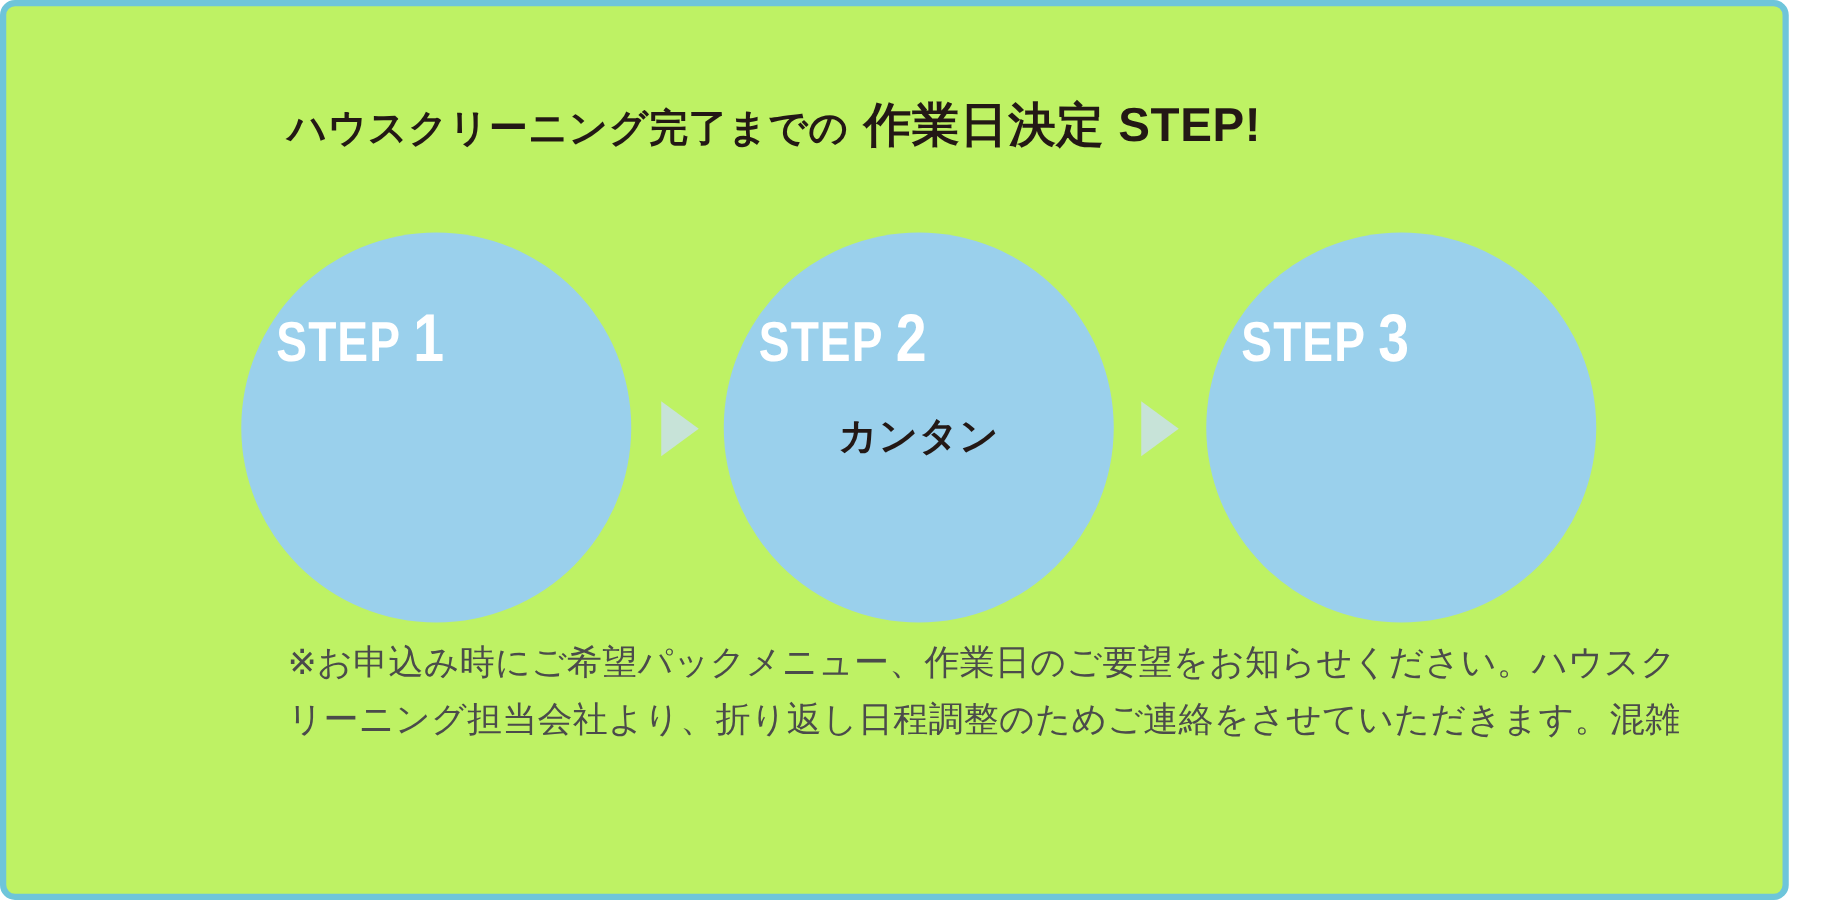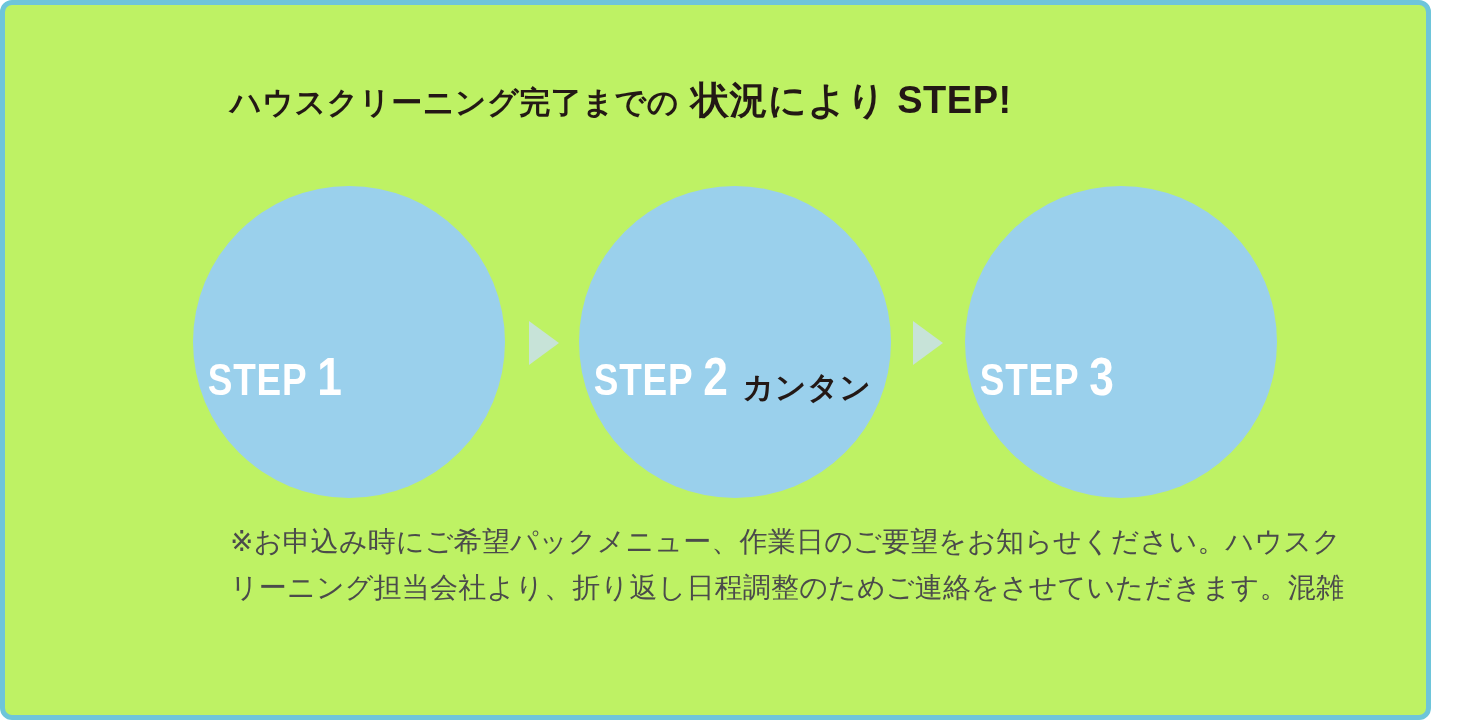--- a/index.html
+++ b/index.html
@@ -46,22 +46,21 @@
     letter-spacing: 0.5px;
   }
   
   .circle {
     position: absolute;
     top: 181px;
     width: 312px; height: 312px;
     border-radius: 50%;
     background: var(--circle-fill);
     display: flex;
-    flex-direction: row;
-    align-items: center;
+    flex-direction: column;
     padding-top: 54px;
   }
   .circle-1 { left: 188px; }
   .circle-2 { left: 574px; }
   .circle-3 { left: 960px; }
   .step-heading {
     height: 48px;
     display: flex;
     align-items: baseline;
     color: var(--step-text);
@@ -95,37 +94,37 @@
     width: 0; height: 0;
     border-top: 22px solid transparent;
     border-bottom: 22px solid transparent;
     border-left: 30px solid var(--arrow);
   }
   .arrow-1 { left: 524px; }
   .arrow-2 { left: 908px; }
   
   .note {
     position: absolute;
-    left: 225px; top: 514px;
+    left: 225px; top: 502px;
     width: 1110px;
     color: var(--note-text);
     font-size: 28px;
     line-height: 46px;
     letter-spacing: 0.2px;
   }
   .note-line { white-space: nowrap; }
 </style>
 </head>
 <body>
 
 <div class="card">
 
   <div class="title">
     <span class="title-prefix">ハウスクリーニング完了までの</span>
-    <span class="title-emphasis">状況により STEP!</span>
+    <span class="title-emphasis">作業日決定 STEP!</span>
   </div>
 
   <div class="circle circle-1">
     <div class="step-heading">
       <span class="step-label">STEP</span>
       <span class="step-number">1</span>
     </div>
   </div>
 
   <div class="arrow arrow-1"></div>

